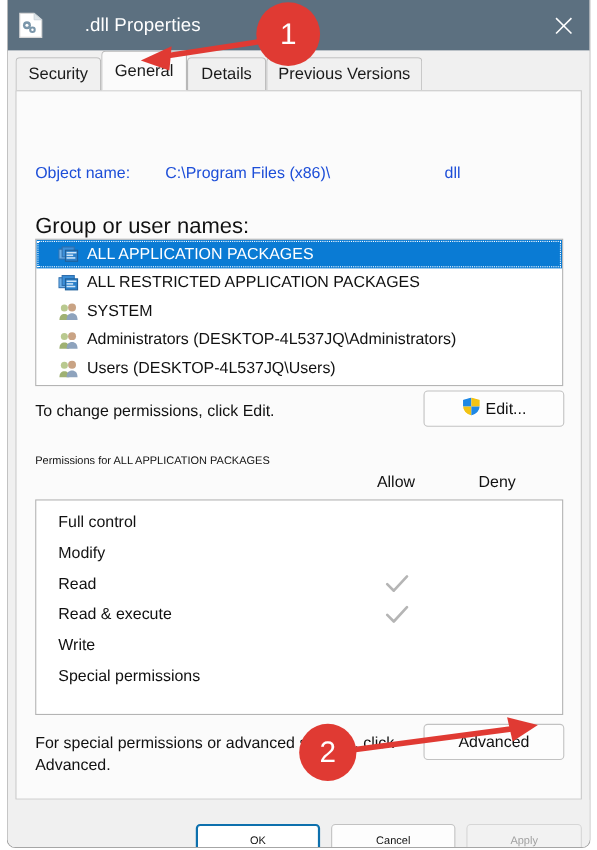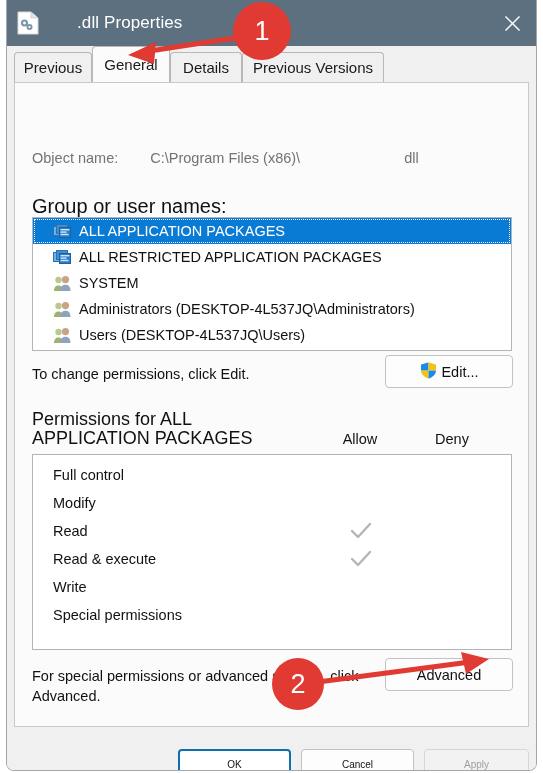--- a/index.html
+++ b/index.html
@@ -121,21 +121,21 @@
     border: 1px solid #c9c9c9;
     box-sizing: border-box;
   }
 
   
   #objectname-row {
     position: absolute;
     left: 17px;
     top: 67px;
     font-size: 14.5px;
-    color: #737373;
+    color: #1d4ed8;
     white-space: nowrap;
   }
   #objectname-label { display: inline-block; }
   #objectname-value {
     display: inline-block;
     margin-left: 28px;
   }
   #objectname-suffix {
     display: inline-block;
     margin-left: 100px;
@@ -209,21 +209,21 @@
     cursor: default;
   }
   #edit-shield { margin-right: 3px; display: block; }
 
   
   #perm-for {
     position: absolute;
     left: 17px;
     top: 327px;
     width: 270px;
-    font-size: 18px;
+    font-size: 10px;
     color: #111;
     line-height: 19px;
   }
   #allow-header {
     position: absolute;
     left: 315px;
     top: 348px;
     width: 60px;
     text-align: center;
     font-size: 14.5px;
@@ -403,21 +403,21 @@
         <line x1="1.5" y1="1.5" x2="15.5" y2="15.5" stroke="#ffffff" stroke-width="1.4"></line>
         <line x1="15.5" y1="1.5" x2="1.5" y2="15.5" stroke="#ffffff" stroke-width="1.4"></line>
       </svg>
     </div>
   </div>
 
   <div id="dialog-body">
 
     <div id="tabstrip">
       <div class="tab" style="left:7px; width:78px;">
-        <span>Previous</span>
+        <span>Security</span>
       </div>
       <div class="tab active" style="left:85px; width:78px;">
         <span>General</span>
       </div>
       <div class="tab" style="left:163px; width:72px;">
         <span>Details</span>
       </div>
       <div class="tab" style="left:235px; width:142px;">
         <span>Previous Versions</span>
       </div>

